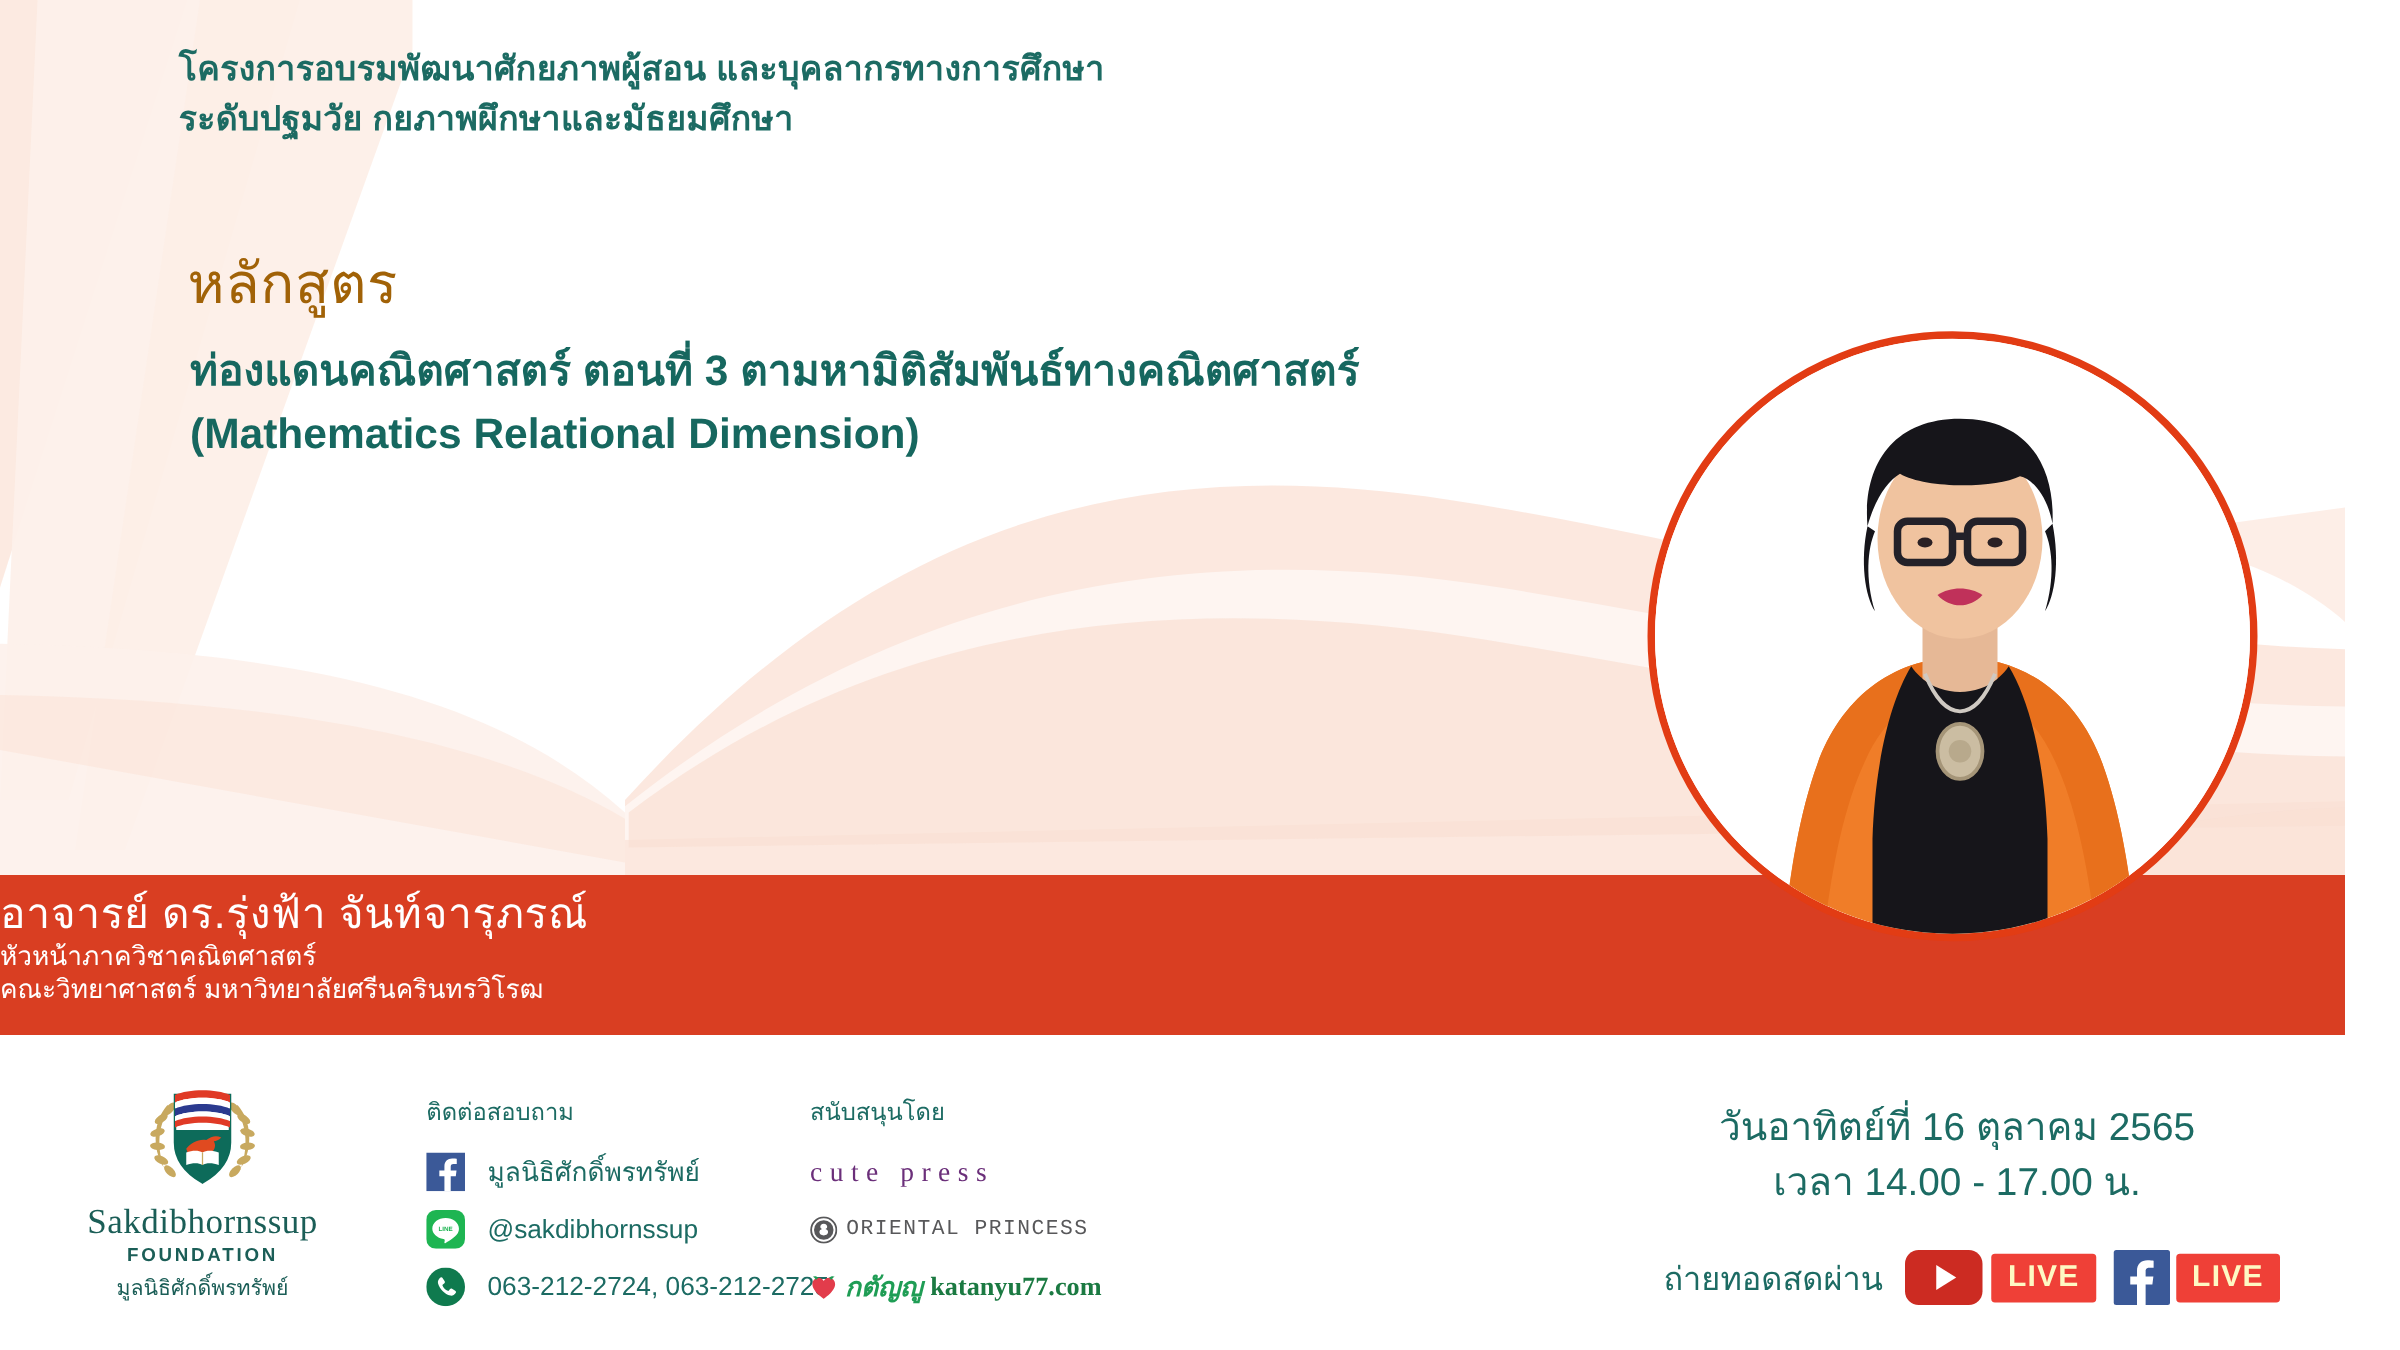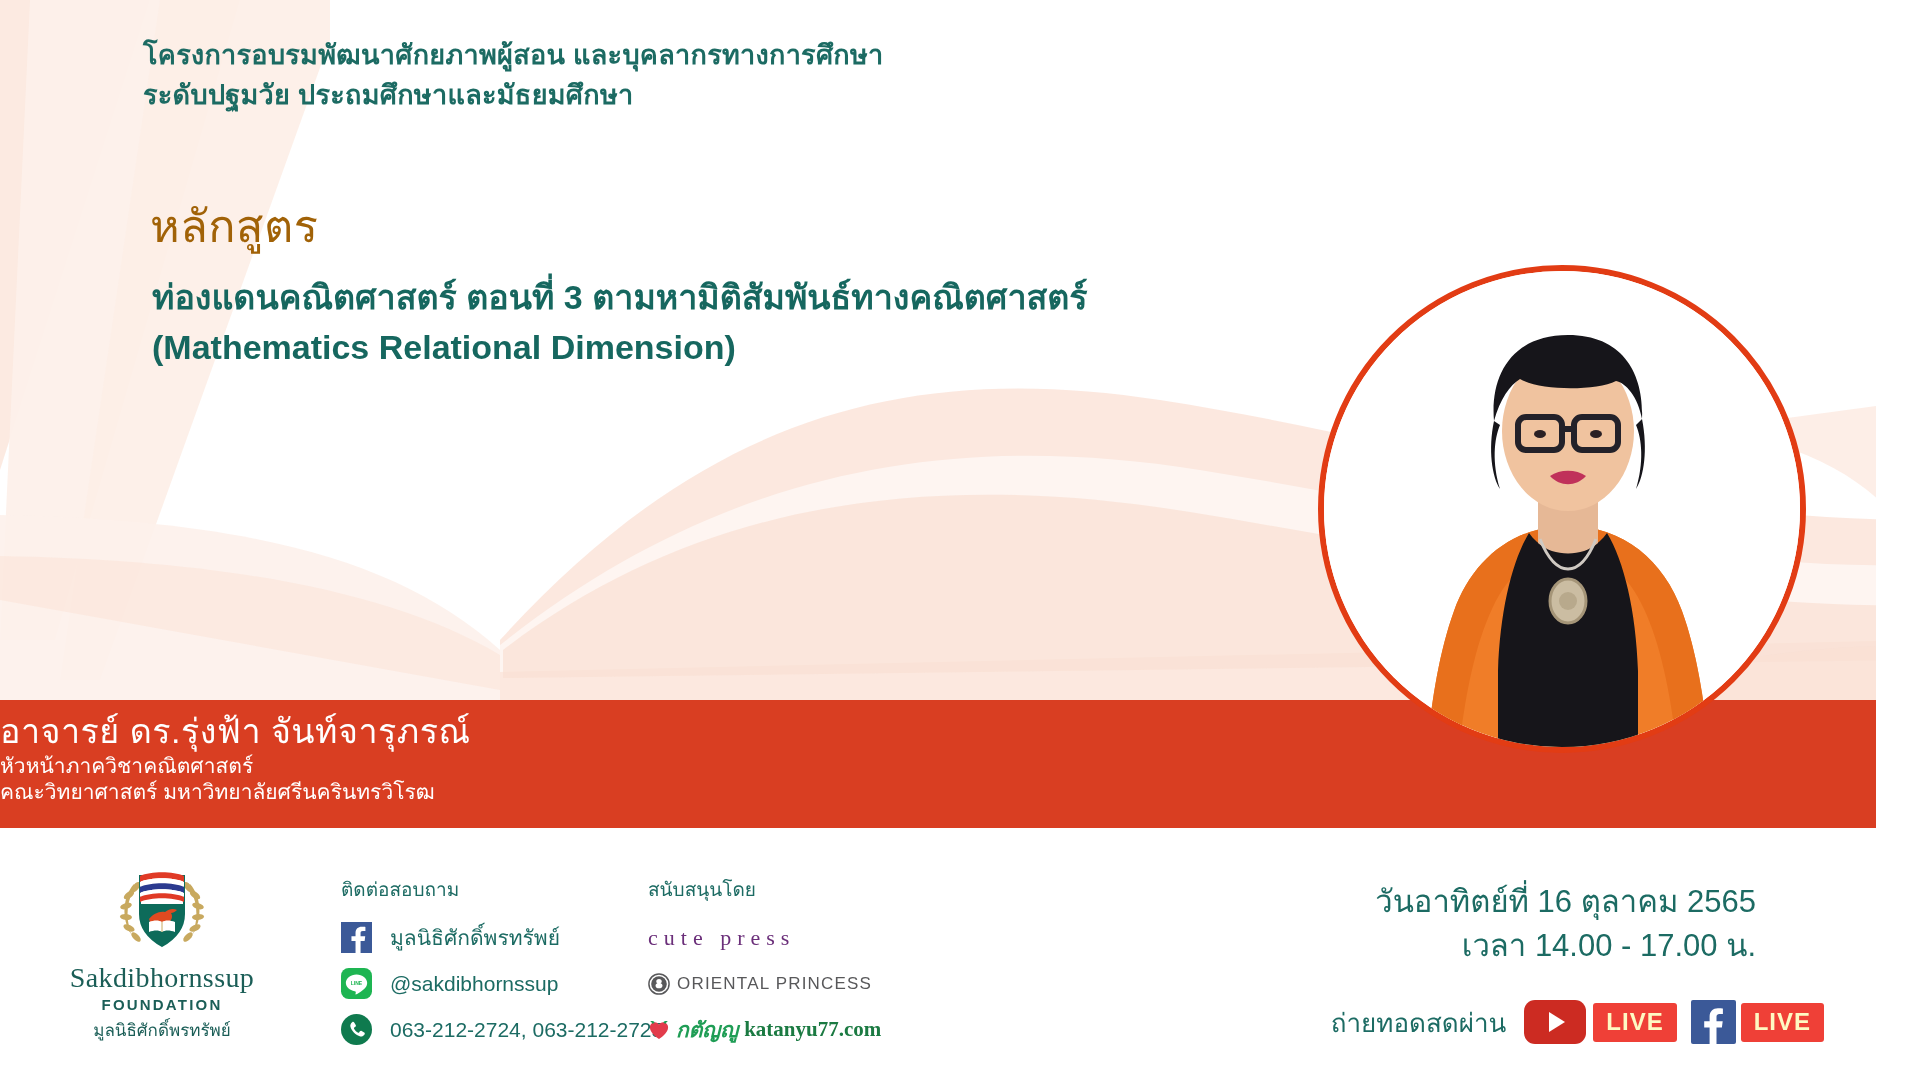--- a/index.html
+++ b/index.html
@@ -194,21 +194,21 @@
     margin-bottom: 3px;
   }
   .cutepress {
     font-family: "Liberation Serif", "DejaVu Serif", serif;
     font-size: 22px;
     color: #6b2f7a;
     letter-spacing: 6px;
   }
   .op-mark { width: 22px; height: 22px; margin-right: 7px; flex: 0 0 22px; display:block; }
   .op-text {
-    font-family: Liberation Sans, sans-serif;
+    font-family: Liberation Mono, monospace;
     font-size: 17px;
     color: #58585a;
     letter-spacing: 1.2px;
   }
   .kat-mark { width: 22px; height: 20px; margin-right: 6px; flex: 0 0 22px; display:block;}
   .kat-thai {
     color: #1f9d55;
     font-family: "Liberation Serif", "DejaVu Serif", serif;
     font-style: italic;
     font-weight: bold;
@@ -220,21 +220,21 @@
     font-family: "Liberation Serif", "DejaVu Serif", serif;
     font-weight: bold;
     font-size: 21px;
   }
 
   
   .date-block {
     position: absolute;
     right: 120px;
     top: 880px;
-    text-align: right;
+    text-align: center;
     z-index: 4;
   }
   .date-line {
     color: #1c6b63;
     font-size: 31px;
     line-height: 1.42;
     white-space: nowrap;
   }
   .live-block {
     position: absolute;
@@ -311,21 +311,21 @@
       <path d="M500,650 C400,560 250,520 0,515 L0,700 L500,700 Z" fill="#fdf1eb" opacity="0.9"></path>
       <path d="M500,655 C390,590 220,560 0,556 L0,600 L500,690 Z" fill="#fbe4d9" opacity="0.6"></path>
 
       <path d="M1700,430 C1820,440 1900,500 1920,560 L1920,400 Z" fill="#fceae1" opacity="0.8"></path>
       <path d="M1560,700 C1700,660 1840,640 1920,648 L1920,700 Z" fill="#fadfd3" opacity="0.5"></path>
     </svg>
   </div>
 
   <div class="header-block">
     <div class="header-line">โครงการอบรมพัฒนาศักยภาพผู้สอน และบุคลากรทางการศึกษา</div>
-    <div class="header-line">ระดับปฐมวัย ประถมศึกษาและมัธยมศึกษา</div>
+    <div class="header-line">ระดับปฐมวัย กยภาพผึกษาและมัธยมศึกษา</div>
   </div>
 
   <div class="course-label">หลักสูตร</div>
 
   <div class="course-title">
     <div class="course-title-line">ท่องแดนคณิตศาสตร์ ตอนที่ 3 ตามหามิติสัมพันธ์ทางคณิตศาสตร์</div>
     <div class="course-title-line">(Mathematics Relational Dimension)</div>
   </div>
 
   <div class="speaker-photo">

